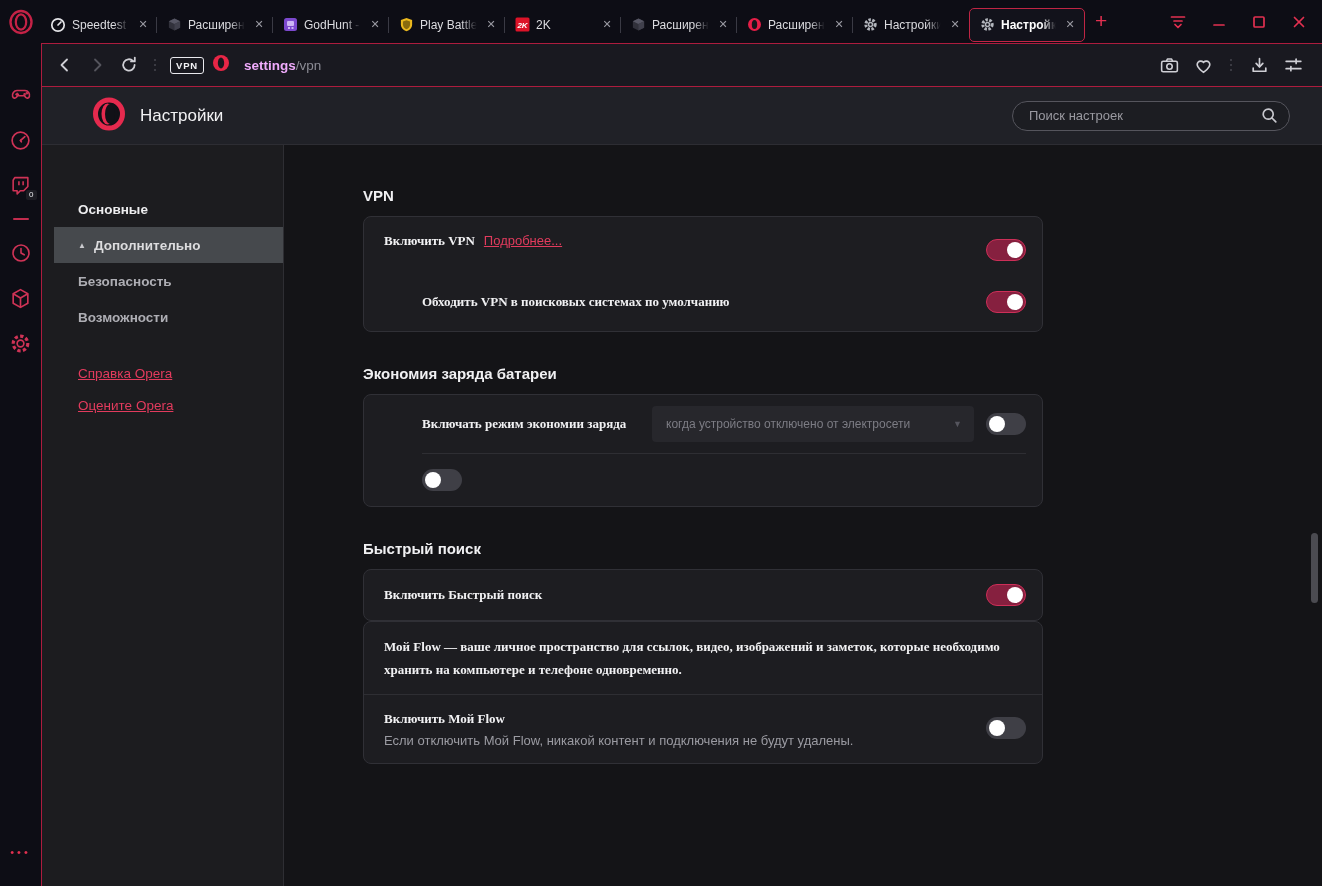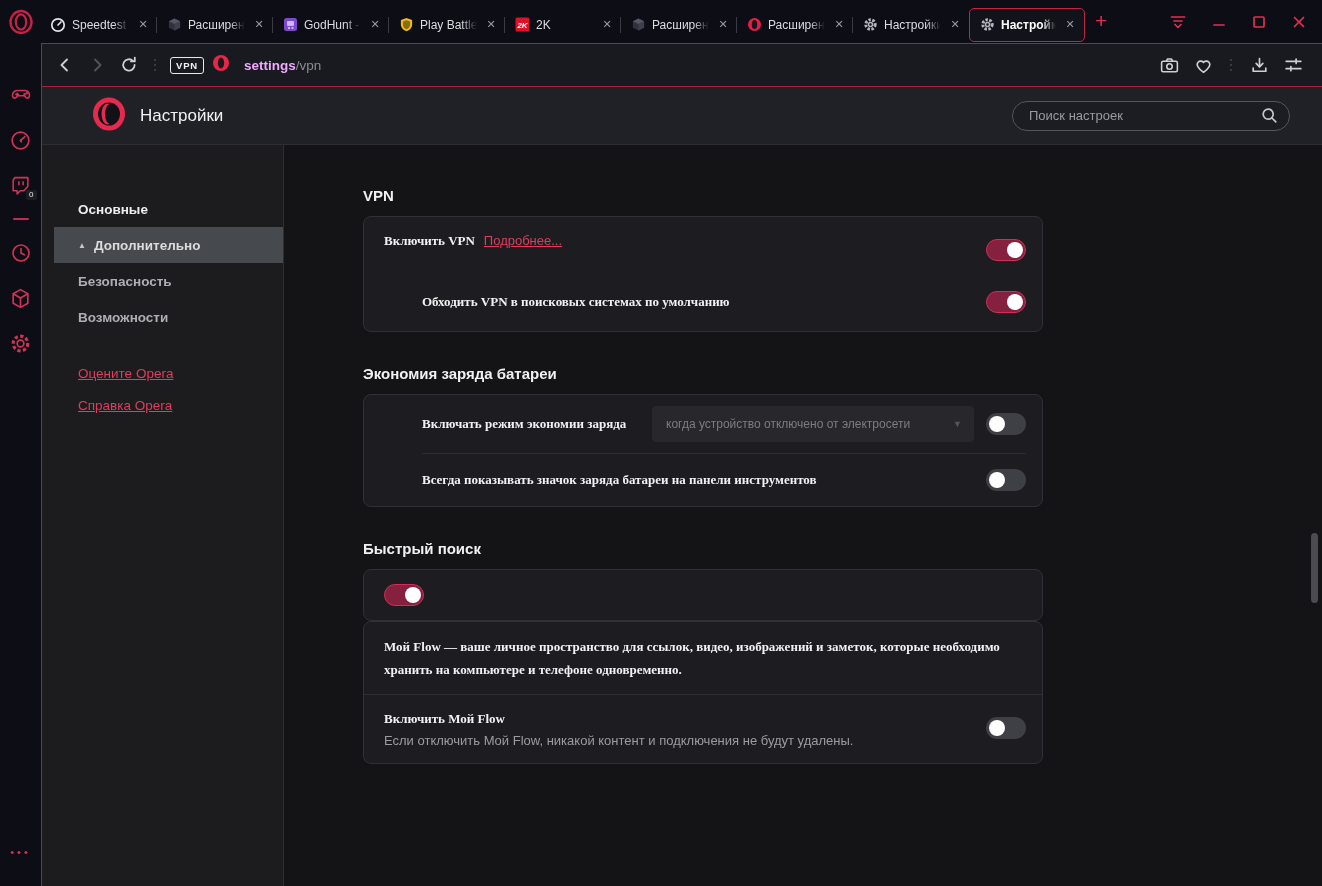--- a/index.html
+++ b/index.html
@@ -415,24 +415,24 @@
         <nav class="settings-nav">
           <div class="nav-item first">Основные</div>
           <div class="nav-item selected">
             <span class="nav-caret">▲</span>
             <span>Дополнительно</span>
           </div>
           <div class="nav-item">Безопасность</div>
           <div class="nav-item">Возможности</div>
           <div class="nav-links">
             <div class="nav-link">
+                <span>Справка Opera</span>
+              </div>
+            <div class="nav-link">
                 <span>Оцените Opera</span>
-              </div>
-            <div class="nav-link">
-                <span>Справка Opera</span>
               </div>
           </div>
         </nav>
 
         <main class="content">
           <div class="col">
 
             <div class="section-heading first">VPN</div>
             <div class="card">
               <div class="row rowA">
@@ -453,28 +453,28 @@
               <div class="row indent" style="height:58px">
                 <div class="grow lbl">Включать режим экономии заряда</div>
                 <span class="select">
                   <span class="select-text">когда устройство отключено от электросети</span>
                   <span class="select-caret">▼</span>
                 </span>
                 <span class="toggle"></span>
               </div>
               <div class="divider"></div>
               <div class="row indent" style="height:52px">
-                <div class="grow lbl">Всегда показывать значок заряда батареи на панели инструментов</div>
                 <span class="toggle"></span>
               </div>
             </div>
 
             <div class="section-heading">Быстрый поиск</div>
             <div class="card">
               <div class="row" style="height:50px">
+                <div class="grow lbl">Включить Быстрый поиск</div>
                 <span class="toggle on"></span>
               </div>
             </div>
 
             <div class="card">
               <div class="row" style="padding-top:13px;padding-bottom:13px">
                 <div class="grow lbl" style="line-height:23px">Мой Flow — ваше личное пространство для ссылок, видео, изображений и заметок, которые необходимо хранить на компьютере и телефоне одновременно.</div>
               </div>
               <div class="divider full"></div>
               <div class="row rowA" style="padding-bottom:13px">

